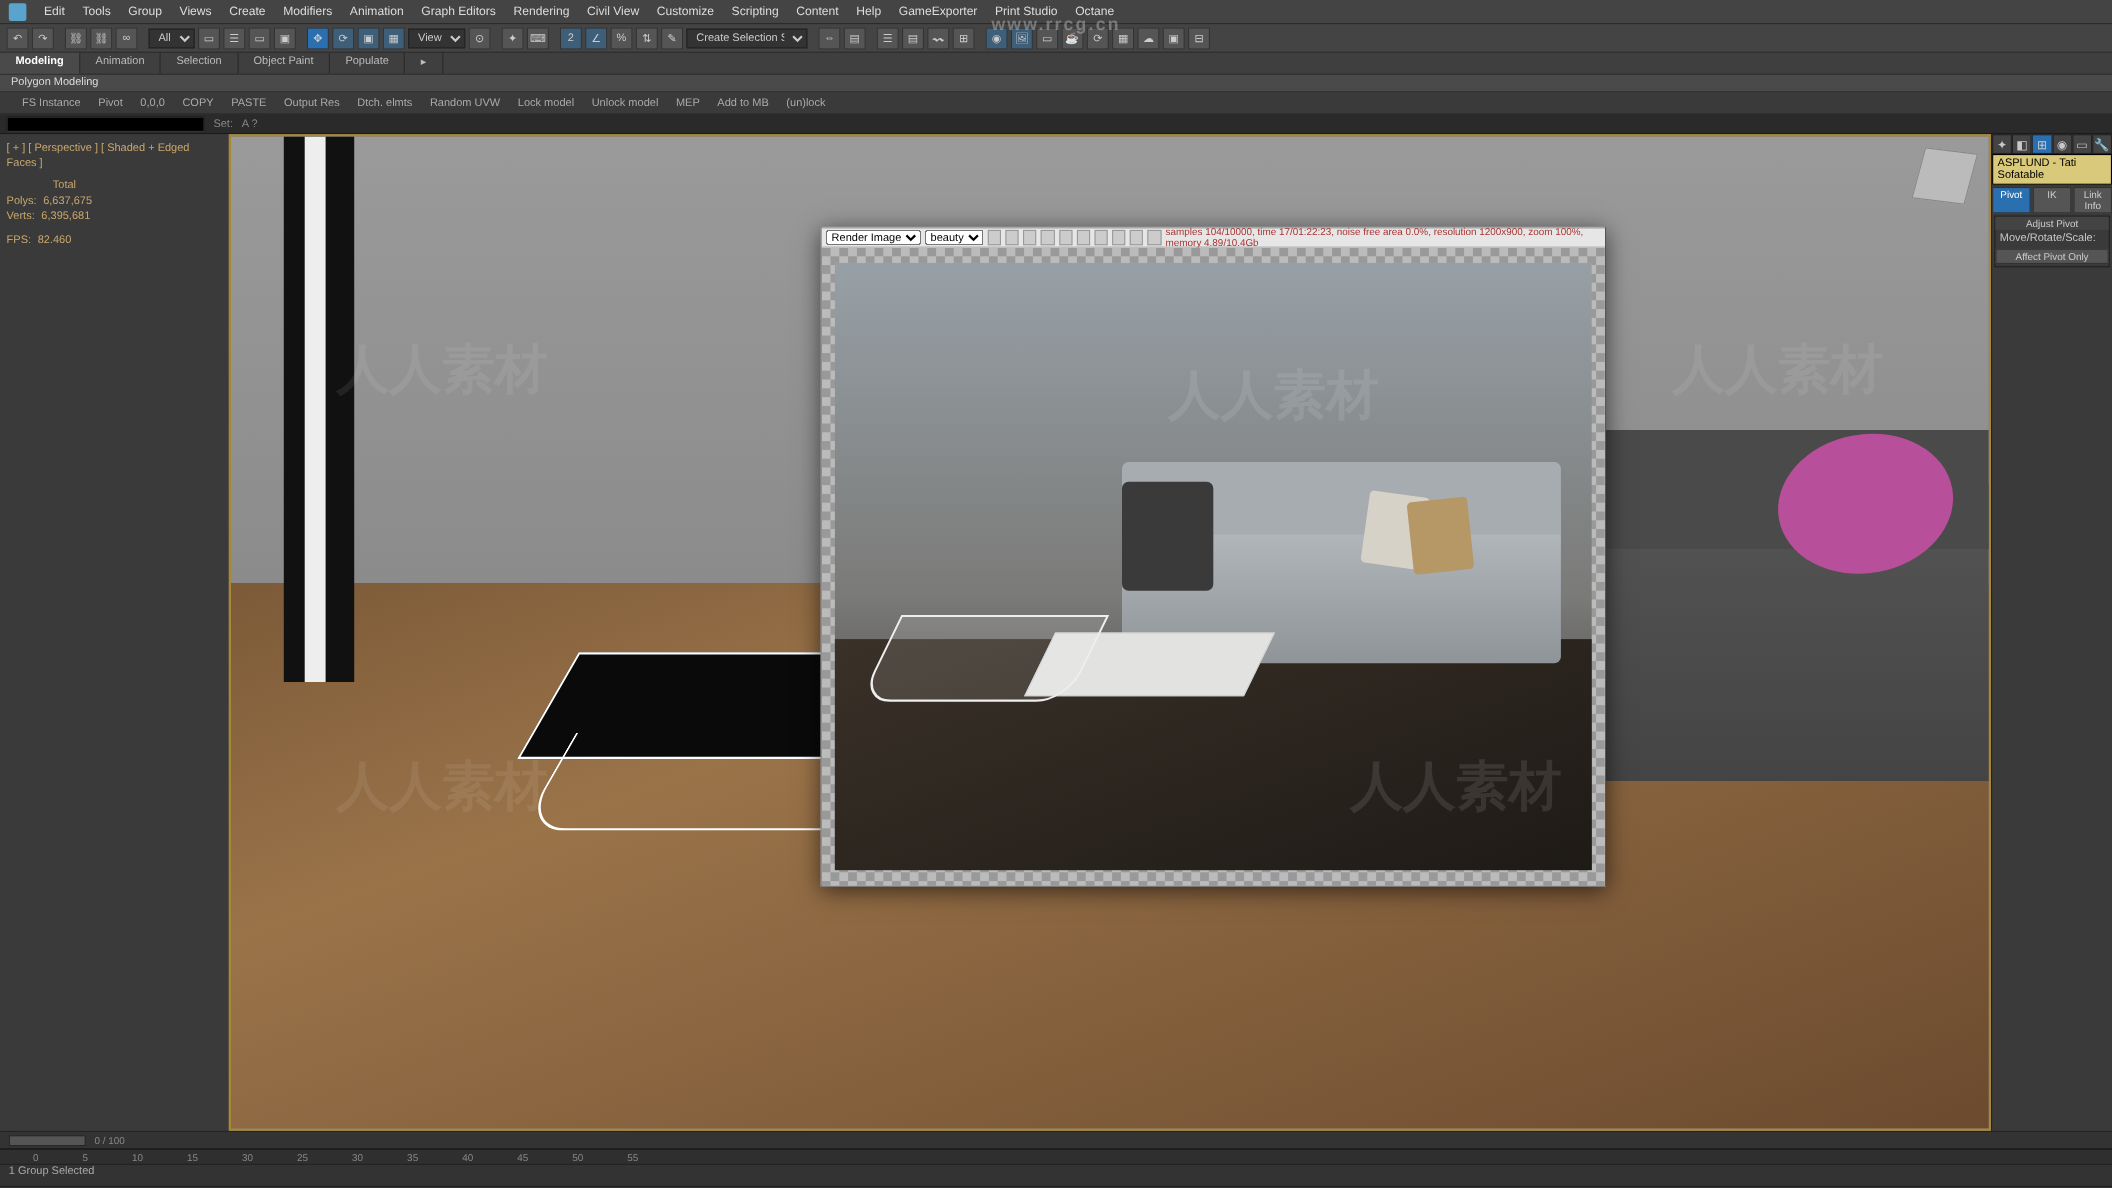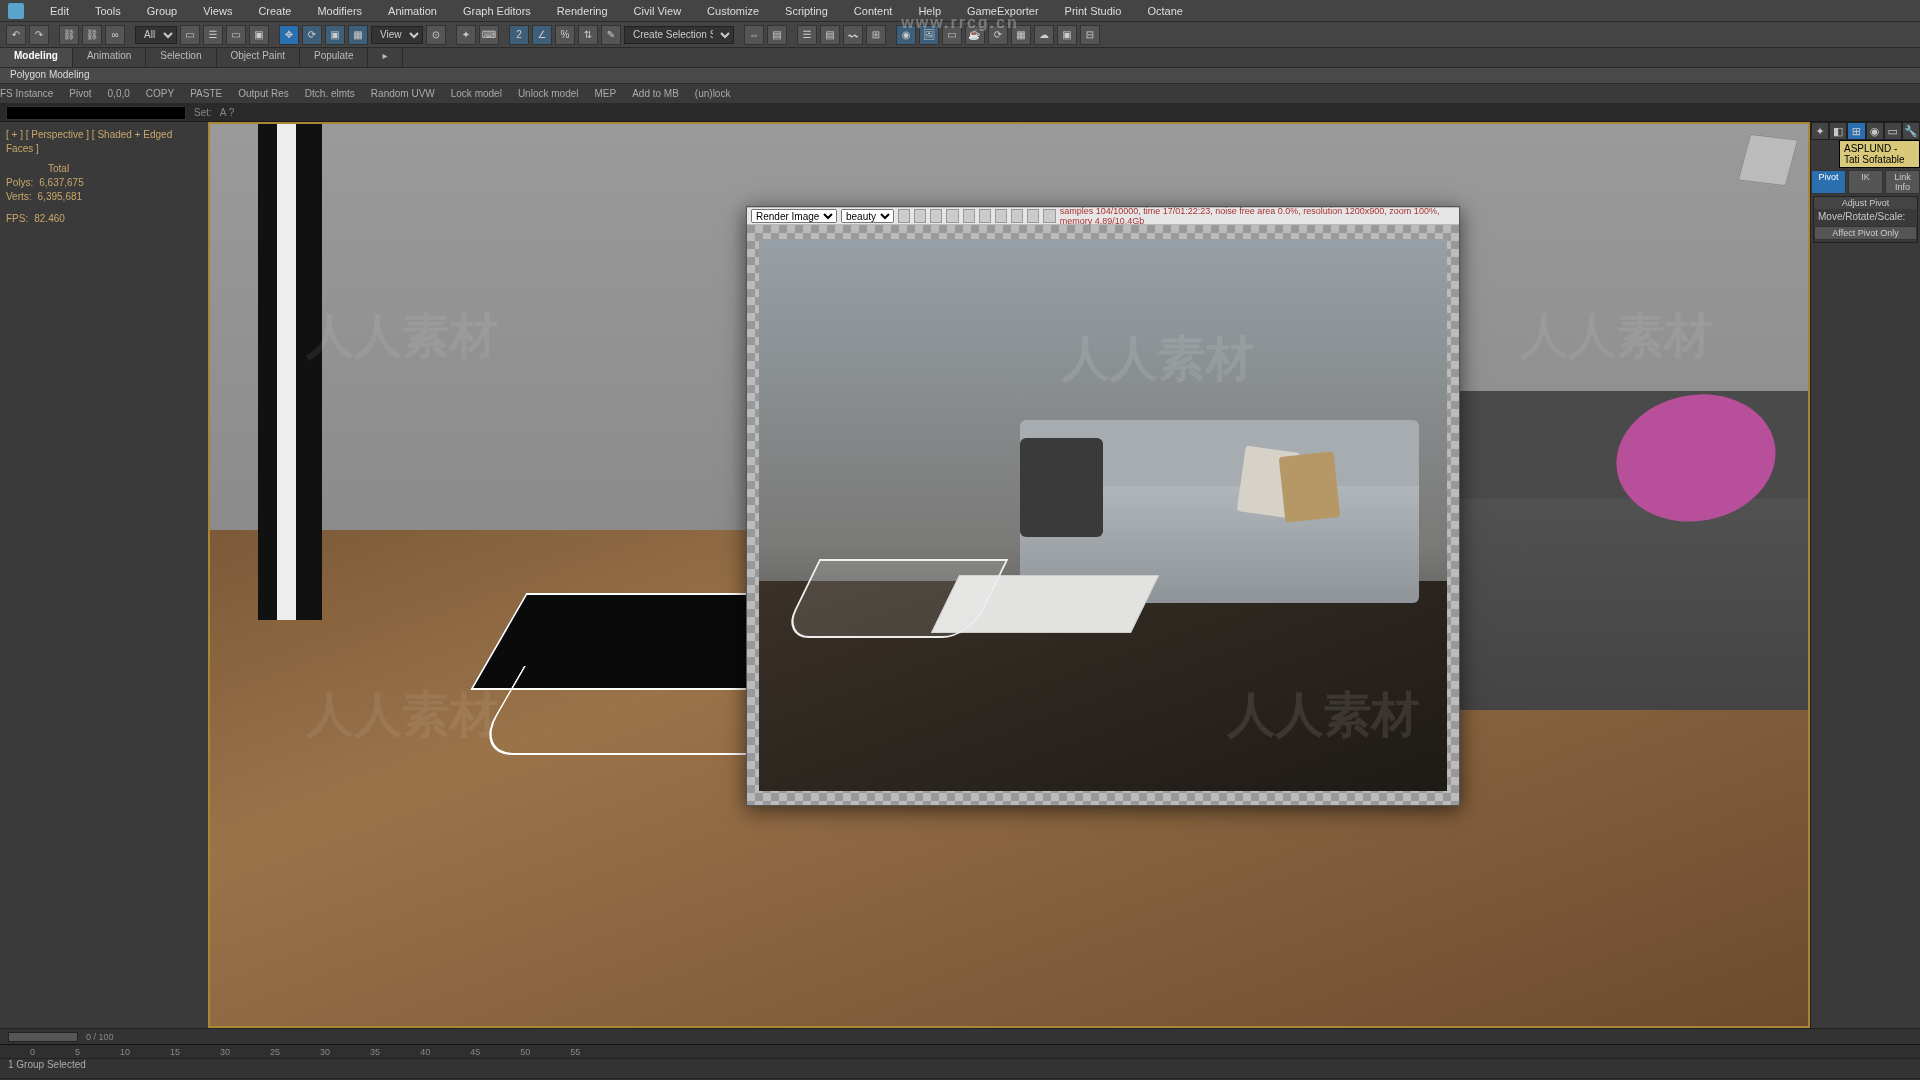--- a/index.html
+++ b/index.html
@@ -1,38 +1,38 @@
 <!DOCTYPE html>
 <html><head>
 <meta charset="utf-8">
 <style>
 * { margin: 0; padding: 0; box-sizing: border-box; font-family: "Segoe UI", Tahoma, sans-serif; }
 body { background: #3a3a3a; color: #c8c8c8; width: 1920px; height: 1080px; overflow: hidden; position: relative; font-size: 11px; }
 
 
-.menubar { display: flex; align-items: center; height: 22px; background: #444; padding: 0 8px; gap: 26px; border-bottom: 1px solid #2a2a2a; }
+.menubar { display: flex; align-items: center; height: 22px; background: #444; padding: 0 8px; gap: 16px; border-bottom: 1px solid #2a2a2a; }
 .menubar .logo { width: 16px; height: 16px; background: #5aa3cc; border-radius: 2px; }
 .menubar span { font-size: 11px; color: #ddd; cursor: default; }
 
 
 .toolbar { display: flex; align-items: center; height: 26px; background: #444; padding: 0 6px; gap: 3px; border-bottom: 1px solid #2a2a2a; }
 .tbtn { width: 20px; height: 20px; background: #555; border: 1px solid #333; display: flex; align-items: center; justify-content: center; font-size: 10px; color: #ccc; }
 .tbtn.blue { background: #3d5f7a; }
 .tbtn.active { background: #2a6fb0; }
 .tsel { height: 18px; background: #333; border: 1px solid #222; color: #ccc; font-size: 10px; padding: 0 4px; }
 .tsep { width: 4px; }
 
 
 .ribbon { display: flex; height: 20px; background: #3f3f3f; border-bottom: 1px solid #2a2a2a; }
 .ribbon-tab { padding: 2px 14px; font-size: 10px; color: #bbb; border-right: 1px solid #2a2a2a; }
 .ribbon-tab.sel { background: #4a4a4a; color: #fff; font-weight: bold; }
 .ribbon-sub { height: 16px; background: #4a4a4a; padding: 1px 10px; font-size: 10px; color: #ddd; border-bottom: 1px solid #2a2a2a; }
 
 
-.toolbar2 { display: flex; align-items: center; height: 20px; background: #3a3a3a; padding: 0 0; gap: 16px; border-bottom: 1px solid #2a2a2a; font-size: 10px; color: #aaa; }
+.toolbar2 { display: flex; align-items: center; height: 20px; background: #3a3a3a; padding: 0 20px; gap: 16px; border-bottom: 1px solid #2a2a2a; font-size: 10px; color: #aaa; }
 .toolbar3 { display: flex; align-items: center; height: 18px; background: #2a2a2a; padding: 0 6px; gap: 8px; border-bottom: 1px solid #1a1a1a; font-size: 10px; color: #888; }
 .toolbar3 input { background: #000; border: 1px solid #333; color: #fff; height: 14px; width: 180px; font-size: 10px; padding: 0 3px; }
 
 
 .main { display: flex; height: calc(100% - 174px); }
 .leftpanel { width: 208px; background: #3a3a3a; padding: 6px; font-size: 10px; color: #aaa; }
 .leftpanel .vlabel { color: #c9a76b; font-size: 10px; line-height: 14px; }
 .leftpanel .statrow { display: flex; gap: 6px; }
 
 .viewport { flex: 1; background: #7a7a7a; position: relative; border: 2px solid #aa8833; overflow: hidden; }
@@ -61,21 +61,21 @@
 .gizmo .y { background: #3f3; transform: rotate(-115deg); }
 .gizmo .z { background: #36f; transform: rotate(180deg); bottom: 50%; top: auto; height: 30px; }
 
 .vp-cube { position: absolute; top: 12px; right: 16px; width: 48px; height: 48px; background: #bbb; border: 1px solid #888; transform: rotate(15deg) skewY(-8deg); }
 
 
 .rightpanel { width: 110px; background: #3a3a3a; border-left: 1px solid #222; }
 .cmd-tabs { display: flex; height: 18px; }
 .cmd-tabs .ct { flex: 1; background: #444; border: 1px solid #222; display: flex; align-items: center; justify-content: center; }
 .cmd-tabs .ct.sel { background: #2a6fb0; }
-.objname { background: #d9c97a; color: #000; font-size: 10px; padding: 2px 4px; border: 1px solid #000; margin-left: 28px; }
+.objname { background: #d9c97a; color: #000; font-size: 10px; padding: 2px 4px; border: 1px solid #000; }
 .panel-sec { padding: 2px 4px; font-size: 10px; }
 .panel-row { display: flex; gap: 2px; margin: 2px 0; }
 .pbtn { flex: 1; background: #555; border: 1px solid #333; padding: 1px 3px; font-size: 9px; text-align: center; color: #ccc; }
 .pbtn.blue { background: #2a6fb0; color: #fff; }
 .rollout { background: #3a3a3a; border: 1px solid #222; margin: 2px; }
 .rollout-h { background: #444; padding: 1px 4px; font-size: 9px; color: #ccc; text-align: center; }
 
 
 .timeline { height: 16px; background: #333; display: flex; align-items: center; padding: 0 8px; font-size: 9px; color: #888; border-top: 1px solid #222; }
 .timeline .slider { flex: 0 0 70px; height: 10px; background: #555; border: 1px solid #222; margin-right: 8px; }

